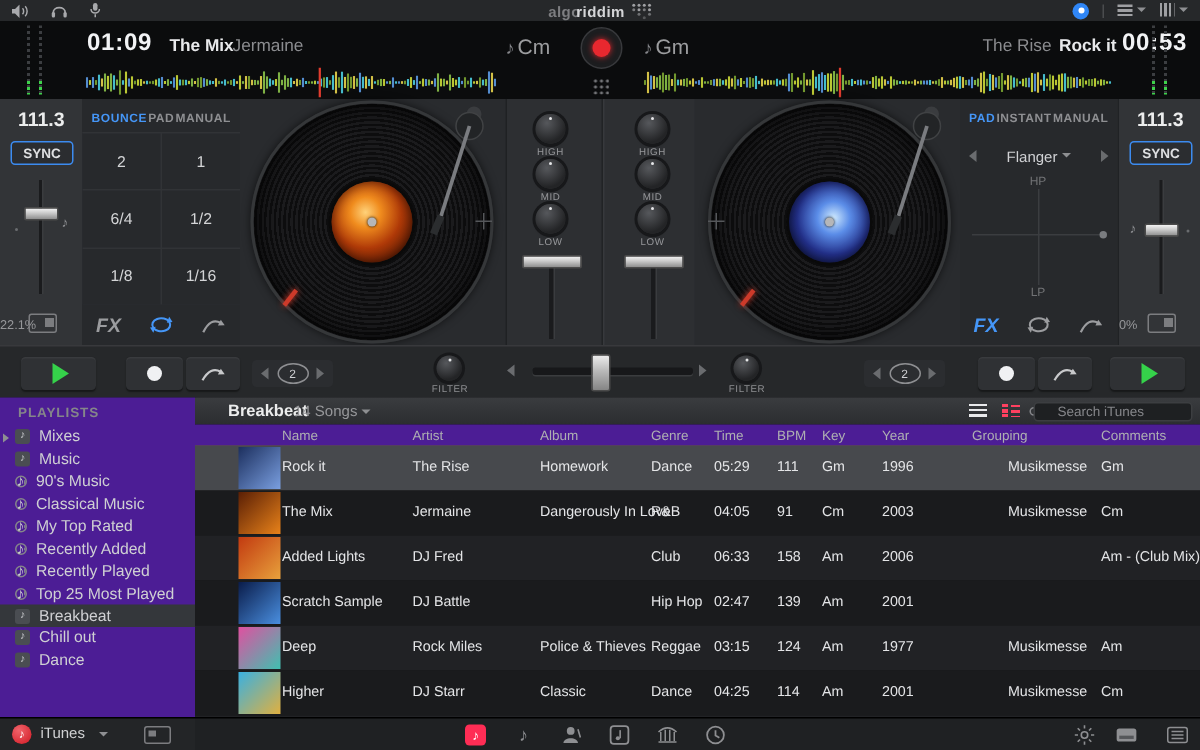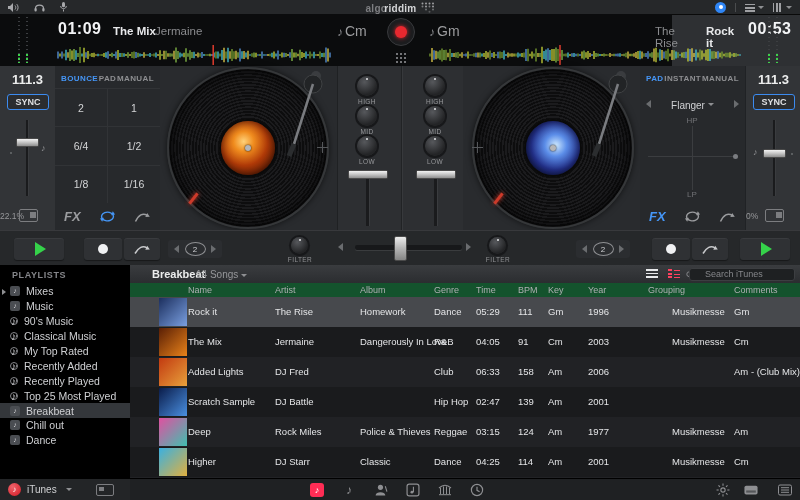--- a/index.html
+++ b/index.html
@@ -13,21 +13,21 @@
   .logo-gray{font-size:10px;font-weight:bold;color:#7d7e81;letter-spacing:.3px;}
   .logo-bold{font-size:10px;font-weight:bold;color:#d4d5d7;letter-spacing:.3px;margin-left:-3px;}
   .mb-right{position:absolute;right:8px;top:0;height:14px;display:flex;align-items:center;gap:9px;}
   .blue-dot{width:11px;height:11px;border-radius:50%;background:#2f86f6;position:relative;}
   .blue-dot::after{content:"";position:absolute;left:3.5px;top:3.5px;width:4px;height:4px;border-radius:50%;background:#fff;}
   .mb-sep{width:1px;height:9px;background:#4a4c4e;}
   .caret{display:inline-block;width:0;height:0;border-left:3px solid transparent;border-right:3px solid transparent;border-top:3px solid #8e8f92;margin-left:3px;vertical-align:middle;}
   .burger{display:inline-block;width:10px;height:8px;background:repeating-linear-gradient(to bottom,#9fa0a3 0 1.5px,transparent 1.5px 3.2px);}
   .vbars{display:inline-block;width:10px;height:9px;background:repeating-linear-gradient(to right,#9fa0a3 0 1.5px,transparent 1.5px 3.2px);}
   
-  .trackbar{position:absolute;left:0;top:14px;width:672px;height:52px;background:#0b0c0d;}
+  .trackbar{position:absolute;left:0;top:14px;width:800px;height:52px;background:#0b0c0d;}
   .meter{position:absolute;top:3px;width:2px;height:46px;background:repeating-linear-gradient(to bottom,#3c3e41 0 1.5px,transparent 1.5px 4px);}
   .meter-green{position:absolute;width:2px;height:9px;background:repeating-linear-gradient(to bottom,#3ed24b 0 1.8px,transparent 1.8px 4px);}
   .elapsed,.remaining{position:absolute;top:6px;font-size:16px;font-weight:bold;color:#f2f3f5;letter-spacing:.5px;}
   .t-title{position:absolute;top:11px;font-size:11.5px;font-weight:bold;color:#e8e9eb;}
   .t-artist{position:absolute;top:11px;font-size:11.5px;color:#8b8c8f;}
   .t-key{position:absolute;top:9px;font-size:14px;color:#9c9d9f;}
   .t-key .note{font-size:12px;margin-right:2px;color:#85868a;}
   .recbtn{position:absolute;left:387px;top:4px;width:26px;height:26px;border-radius:50%;background:#1c1d1f;border:1px solid #38393c;}
   .recbtn::after{content:"";position:absolute;left:7px;top:7px;width:12px;height:12px;border-radius:50%;background:#e8282f;box-shadow:0 0 4px #e8282f;}
   .gridicon{position:absolute;left:395px;top:38px;width:11px;height:11px;
@@ -95,21 +95,21 @@
   .play-tri{width:0;height:0;border-left:11px solid #35d24a;border-top:7px solid transparent;border-bottom:7px solid transparent;margin-left:3px;}
   .rec-dot{width:10px;height:10px;border-radius:50%;background:#f0f1f3;}
   .stepper{position:absolute;top:9px;height:18px;background:#2b2d30;border-radius:3px;display:flex;align-items:center;justify-content:space-between;padding:0 6px;box-sizing:border-box;}
   .loop-oval{min-width:15px;height:12px;border:1px solid #8e8f92;border-radius:50%;font-size:8px;color:#cfd0d3;display:flex;align-items:center;justify-content:center;padding:0 2px;}
   .fknob{width:17px;height:17px;top:6px;}
   .fk-label{position:absolute;top:25px;width:40px;text-align:center;font-size:6.5px;letter-spacing:.4px;color:#8e8f92;}
   .xf-track{position:absolute;left:355px;top:14px;width:107px;height:5px;background:#17181a;border-radius:2px;box-shadow:0 1px 0 #3a3c3e;}
   .xf-handle{position:absolute;left:394px;top:5px;width:11px;height:23px;border-radius:2px;background:linear-gradient(#ececec,#b9b9b9 45%,#858585);border:1px solid #4a4a4a;}
   
   .library{position:absolute;left:0;top:265px;width:800px;height:235px;background:#141517;}
-  .sidebar{position:absolute;left:0;top:0;width:130px;height:213px;background:#000000;border-right:1px solid #000;}
+  .sidebar{position:absolute;left:0;top:0;width:130px;height:213px;background:#4c1d95;border-right:1px solid #000;}
   .pl-header{position:absolute;left:12px;top:5px;font-size:9px;font-weight:bold;letter-spacing:.6px;color:#85868a;}
   .pl-items{position:absolute;left:0;top:19px;width:130px;height:194px;overflow:hidden;}
   .pl-item{position:relative;height:14.9px;display:flex;align-items:center;padding-left:10px;gap:6px;font-size:10.5px;color:#cfd0d3;box-sizing:border-box;}
   .pl-item.selected{background:#34373b;}
   .pl-ico{flex:0 0 auto;width:10px;height:10px;display:flex;align-items:center;justify-content:center;}
   .pl-item.icon-note .pl-ico{background:#4a4d52;border-radius:2px;font-size:7px;color:#c9cacd;line-height:10px;}
   .pl-item.icon-smart .pl-ico{border:1px solid #85868a;border-radius:50%;width:8px;height:8px;box-sizing:border-box;}
   .pl-item.icon-smart .pl-ico::after{content:"";width:2.6px;height:2.6px;border-radius:50%;background:#85868a;}
   .pl-disc{position:absolute;left:2px;top:5px;width:0;height:0;}
   .pl-item.has-disclosure .pl-disc{border-top:3px solid transparent;border-bottom:3px solid transparent;border-left:4px solid #8e8f92;}
@@ -123,21 +123,21 @@
   .lib-title{position:absolute;left:22px;top:3px;font-size:11px;font-weight:bold;color:#eceded;}
   .lib-count{position:absolute;left:66px;top:4px;font-size:10px;color:#96979a;}
   .lib-viewicons{position:absolute;right:120px;top:4px;display:flex;gap:10px;align-items:center;}
   .ham-white{width:12px;height:9px;background:repeating-linear-gradient(to bottom,#e8e9eb 0 1.6px,transparent 1.6px 3.6px);}
   .pinkview{width:12px;height:9px;position:relative;}
   .pinkview::before{content:"";position:absolute;left:0;top:0;width:4px;height:9px;background:repeating-linear-gradient(to bottom,#ff4060 0 2.4px,transparent 2.4px 3.6px);}
   .pinkview::after{content:"";position:absolute;left:6px;top:1px;width:6px;height:8px;background:repeating-linear-gradient(to bottom,#ff4060 0 1.4px,transparent 1.4px 3.6px);}
   .searchbox{position:absolute;right:5px;top:2.5px;width:106px;height:13px;background:#1e2022;border:1px solid #3c3e41;border-radius:3px;font-size:9px;color:#c8c9cb;padding:0 3px 0 15px;box-sizing:border-box;outline:none;font-family:"Liberation Sans",sans-serif;}
   .searchbox::placeholder{color:#85868a;}
   .search-mag{position:absolute;right:106px;top:5.5px;}
-  .lib-cols{position:absolute;left:130px;top:18px;width:670px;height:14px;background:#14532d;border-bottom:3px solid #f9a8d4;}
+  .lib-cols{position:absolute;left:130px;top:18px;width:670px;height:14px;background:#4c1d95;border-bottom:3px solid #f9a8d4;}
   .lib-cols span{position:absolute;top:1.5px;font-size:9px;color:#aeafb2;}
   .lib-cols .idx-0{left:58px}.lib-cols .idx-1{left:145px}.lib-cols .idx-2{left:230px}.lib-cols .idx-3{left:304px}
   .lib-cols .idx-4{left:346px}.lib-cols .idx-5{left:388px}.lib-cols .idx-6{left:418px}.lib-cols .idx-7{left:458px}
   .lib-cols .idx-8{left:518px}.lib-cols .idx-9{left:604px}
   .lib-rows{position:absolute;left:130px;top:32px;width:670px;height:181px;overflow:hidden;background:#131416;}
   .lib-row{position:relative;height:30px;background:#1a1b1d;font-size:9.5px;color:#e4e5e7;}
   .lib-row:nth-child(odd){background:#212225;}
   .lib-row.selected{background:#47494d;}
   .lib-row .cell{position:absolute;top:0;line-height:30px;white-space:nowrap;}
   .lib-row .art{left:29px;top:1px;width:28px;height:28px;background:#333;}

